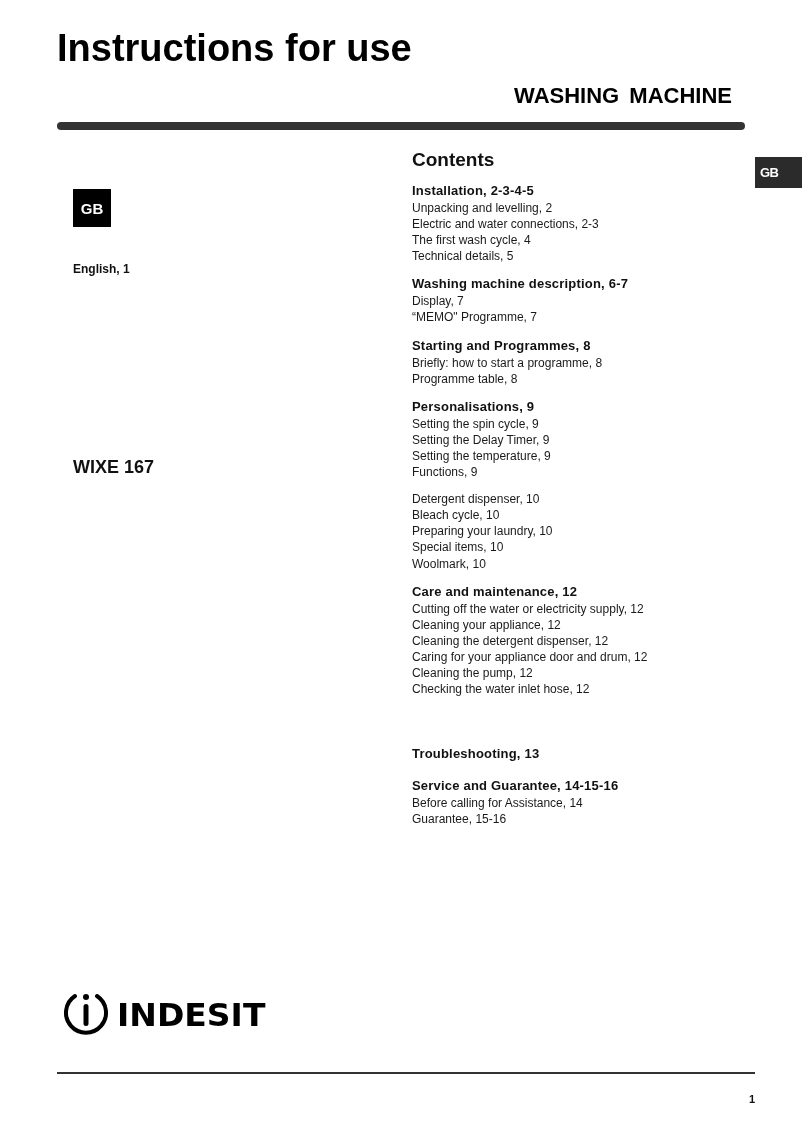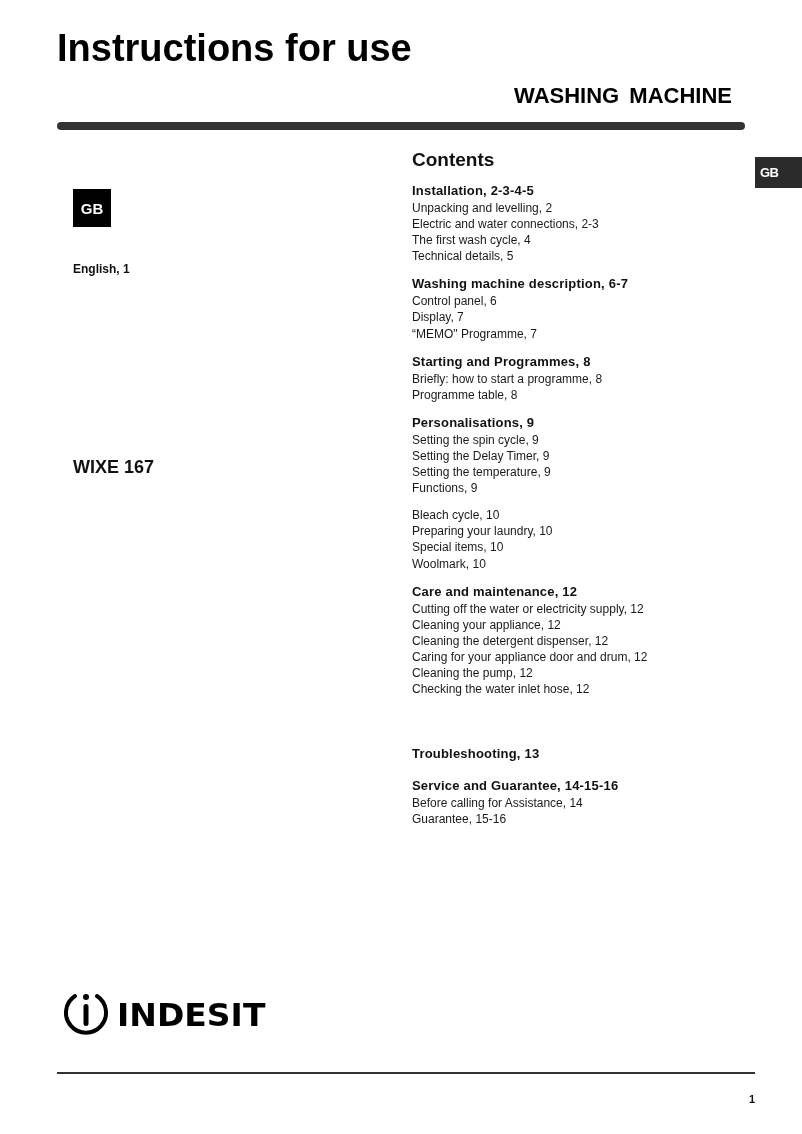--- a/index.html
+++ b/index.html
@@ -89,40 +89,40 @@
   <div class="section">
     <div class="section-title">Installation, 2-3-4-5</div>
     <div class="section-item">Unpacking and levelling, 2</div>
     <div class="section-item">Electric and water connections, 2-3</div>
     <div class="section-item">The first wash cycle, 4</div>
     <div class="section-item">Technical details, 5</div>
   </div>
 
   <div class="section">
     <div class="section-title">Washing machine description, 6-7</div>
-    <div class="section-item">Control panel, 6</div>
     <div class="section-item">Display, 7</div>
     <div class="section-item">“MEMO" Programme, 7</div>
   </div>
 
   <div class="section">
     <div class="section-title">Starting and Programmes, 8</div>
     <div class="section-item">Briefly: how to start a programme, 8</div>
     <div class="section-item">Programme table, 8</div>
   </div>
 
   <div class="section">
     <div class="section-title">Personalisations, 9</div>
     <div class="section-item">Setting the spin cycle, 9</div>
     <div class="section-item">Setting the Delay Timer, 9</div>
     <div class="section-item">Setting the temperature, 9</div>
     <div class="section-item">Functions, 9</div>
   </div>
 
   <div class="section">
+    <div class="section-item">Detergent dispenser, 10</div>
     <div class="section-item">Bleach cycle, 10</div>
     <div class="section-item">Preparing your laundry, 10</div>
     <div class="section-item">Special items, 10</div>
     <div class="section-item">Woolmark, 10</div>
   </div>
 
 
   <div class="section">
     <div class="section-title">Care and maintenance, 12</div>
     <div class="section-item">Cutting off the water or electricity supply, 12</div>

